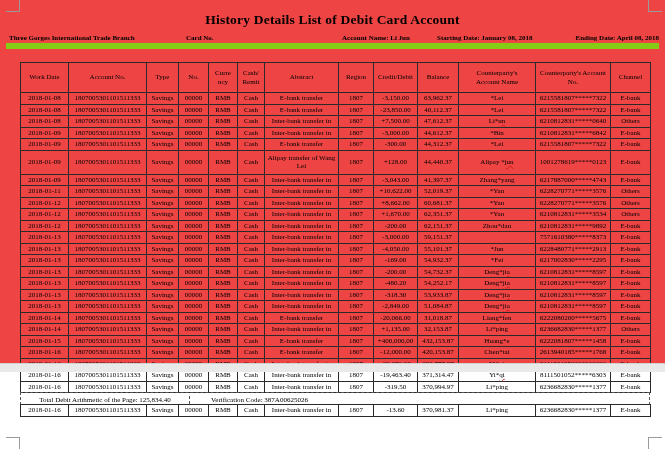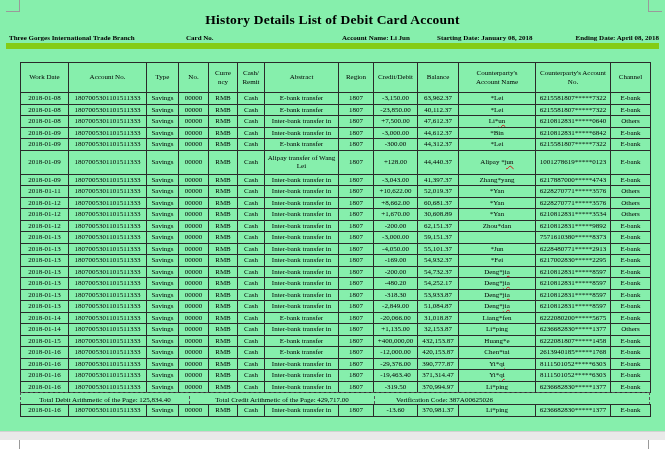--- a/index.html
+++ b/index.html
@@ -1,18 +1,18 @@
 <!DOCTYPE html>
 <html><head>
 <meta charset="utf-8">
 <style>
   * { margin:0; padding:0; box-sizing:border-box; }
   html,body { width:665px; height:464px; background:#ffffff; overflow:hidden; }
   body { font-family:"Liberation Serif","DejaVu Serif",serif; color:#000; }
-  .page { position:relative; width:665px; height:440px; background:#86efac; }
+  .page { position:relative; width:665px; height:372px; background:#ef4444; }
 
   
   .crop { position:absolute; width:14px; height:12px; }
   .crop.tl { left:6px;  top:0;     border-right:1px solid #9a9a9a; border-bottom:1px solid #9a9a9a; }
   .crop.tr { left:648px; top:0;    border-left:1px solid #9a9a9a;  border-bottom:1px solid #9a9a9a; }
   .crop.bl { left:6px;  top:437px; border-right:1px solid #9a9a9a; border-top:1px solid #9a9a9a; }
   .crop.br { left:648px; top:437px; border-left:1px solid #9a9a9a; border-top:1px solid #9a9a9a; }
 
   .doc-title { position:absolute; top:12px; left:0; width:665px; text-align:center;
                font-size:13.5px; font-weight:bold; letter-spacing:.2px; }
@@ -247,21 +247,21 @@
           <tr>
             <td>2018-01-12</td>
             <td>1807005301101511333</td>
             <td>Savings</td>
             <td>00000</td>
             <td>RMB</td>
             <td>Cash</td>
             <td>Inter-bank transfer in</td>
             <td>1807</td>
             <td>+1,670.00</td>
-            <td>30,608.89</td>
+            <td>62,351.37</td>
             <td><span>*Yan</span></td>
             <td>6210812831*****3534</td>
             <td>Others</td>
           </tr>
           <tr>
             <td>2018-01-12</td>
             <td>1807005301101511333</td>
             <td>Savings</td>
             <td>00000</td>
             <td>RMB</td>
@@ -482,21 +482,20 @@
             <td>370,994.97</td>
             <td><span>Li*ping</span></td>
             <td>6236682830*****1377</td>
             <td>E-bank</td>
           </tr>
         </tbody>
     </table>
 
     <div class="totals-row">
       <div class="tc-debit">Total Debit Arithmetic of the Page: 125,834.40</div>
-      <div class="tc-credit">Total Credit Arithmetic of the Page: 429,717.00</div>
       <div class="tc-verif">Verification Code: 387A00625026</div>
     </div>
 
     <table class="main cont-table">
       <colgroup>
         <col style="width:48px">
           <col style="width:78px">
           <col style="width:32px">
         <col style="width:30px">
           <col style="width:29px">

